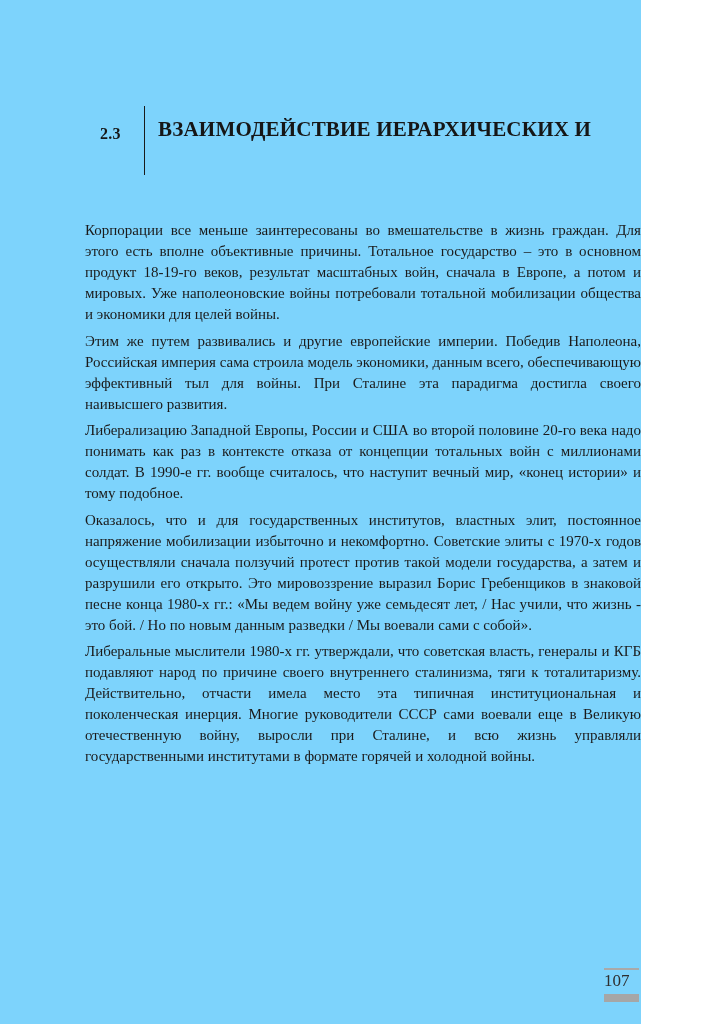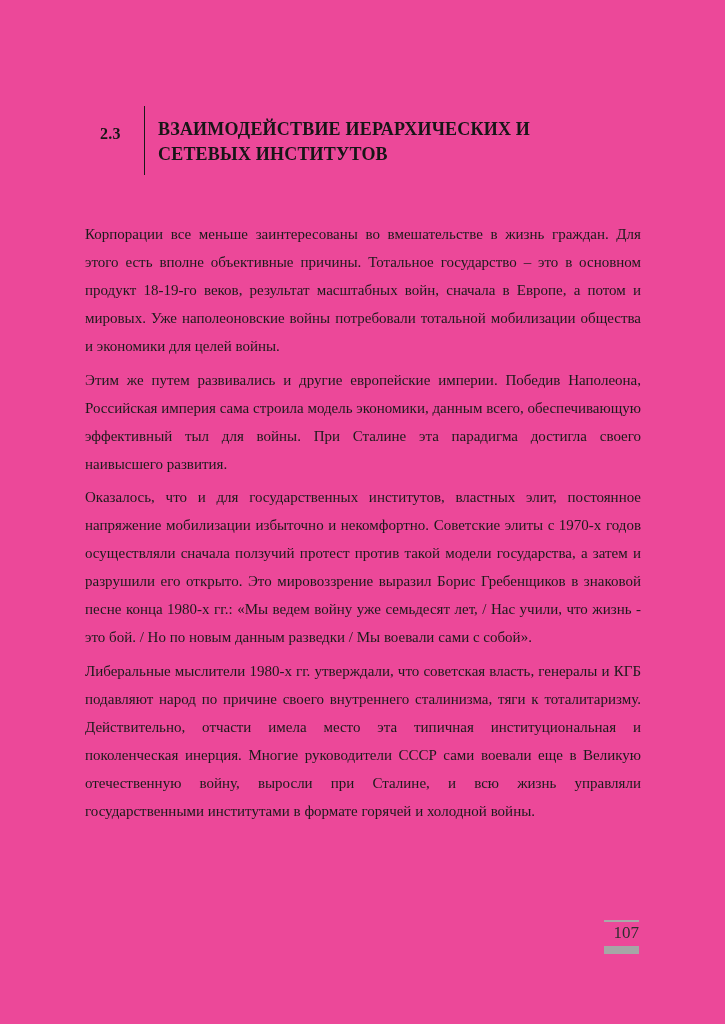--- a/index.html
+++ b/index.html
@@ -1,21 +1,21 @@
 <!DOCTYPE html>
 <html lang="ru"><head>
 <meta charset="utf-8">
 <style>
   * { margin: 0; padding: 0; box-sizing: border-box; }
   html, body { background: #ffffff; }
   .page {
     position: relative;
-    width: 725px;
+    width: 641px;
     height: 1024px;
-    background: #ec4899;
+    background: #7dd3fc;
     font-family: "Liberation Serif", "DejaVu Serif", serif;
     color: #1b1b1b;
     overflow: hidden;
   }
 
   
   .heading {
     position: absolute;
     left: 100px;
     top: 106px;
@@ -30,50 +30,50 @@
     color: #161616;
     letter-spacing: 0.3px;
   }
   .heading-rule {
     width: 0;
     border-left: 1.6px solid #1a1a1a;
     height: 69px;
   }
   .heading-title {
     padding: 11px 0 0 13px;
-    font-size: 18px;
+    font-size: 21px;
     line-height: 24.5px;
     font-weight: bold;
     color: #161616;
     letter-spacing: 0.2px;
     white-space: nowrap;
   }
 
   
   .body-text {
     position: absolute;
     left: 85px;
     top: 220px;
     width: 556px;
   }
   .body-text p {
     font-size: 15px;
-    line-height: 28px;
+    line-height: 21px;
     text-align: justify;
     margin-bottom: 5.5px;
     color: #1b1b1b;
   }
 
   
   .footer {
     position: absolute;
     left: 604px;
-    top: 920px;
+    top: 968px;
     width: 35px;
-    text-align: right;
+    text-align: left;
   }
   .footer-rule {
     height: 2px;
     background: #a9a9a9;
   }
   .footer-number {
     font-size: 17px;
     line-height: 20px;
     color: #2e2e2e;
     padding-top: 1px;
@@ -87,27 +87,27 @@
 </head>
 <body>
 
 <div class="page">
 
   <div class="heading">
     <div class="heading-number">2.3</div>
     <div class="heading-rule"></div>
     <div class="heading-title">
       <div>ВЗАИМОДЕЙСТВИЕ ИЕРАРХИЧЕСКИХ И</div>
-      <div>СЕТЕВЫХ ИНСТИТУТОВ</div>
     </div>
   </div>
 
   <div class="body-text">
     <p>Корпорации все меньше заинтересованы во вмешательстве в жизнь граждан. Для этого есть вполне объективные причины. Тотальное государство – это в основном продукт 18-19-го веков, результат масштабных войн, сначала в Европе, а потом и мировых. Уже наполеоновские войны потребовали тотальной мобилизации общества и экономики для целей войны.</p>
     <p>Этим же путем развивались и другие европейские империи. Победив Наполеона, Российская империя сама строила модель экономики, данным всего, обеспечивающую эффективный тыл для войны. При Сталине эта парадигма достигла своего наивысшего развития.</p>
+    <p>Либерализацию Западной Европы, России и США во второй половине 20-го века надо понимать как раз в контексте отказа от концепции тотальных войн с миллионами солдат. В 1990-е гг. вообще считалось, что наступит вечный мир, «конец истории» и тому подобное.</p>
     <p>Оказалось, что и для государственных институтов, властных элит, постоянное напряжение мобилизации избыточно и некомфортно. Советские элиты с 1970-х годов осуществляли сначала ползучий протест против такой модели государства, а затем и разрушили его открыто. Это мировоззрение выразил Борис Гребенщиков в знаковой песне конца 1980-х гг.: «Мы ведем войну уже семьдесят лет, / Нас учили, что жизнь - это бой. / Но по новым данным разведки / Мы воевали сами с собой».</p>
     <p>Либеральные мыслители 1980-х гг. утверждали, что советская власть, генералы и КГБ подавляют народ по причине своего внутреннего сталинизма, тяги к тоталитаризму. Действительно, отчасти имела место эта типичная институциональная и поколенческая инерция. Многие руководители СССР сами воевали еще в Великую отечественную войну, выросли при Сталине, и всю жизнь управляли государственными институтами в формате горячей и холодной войны.</p>
   </div>
 
   <div class="footer">
     <div class="footer-rule"></div>
     <div class="footer-number">107</div>
     <div class="footer-bar"></div>
   </div>
 

